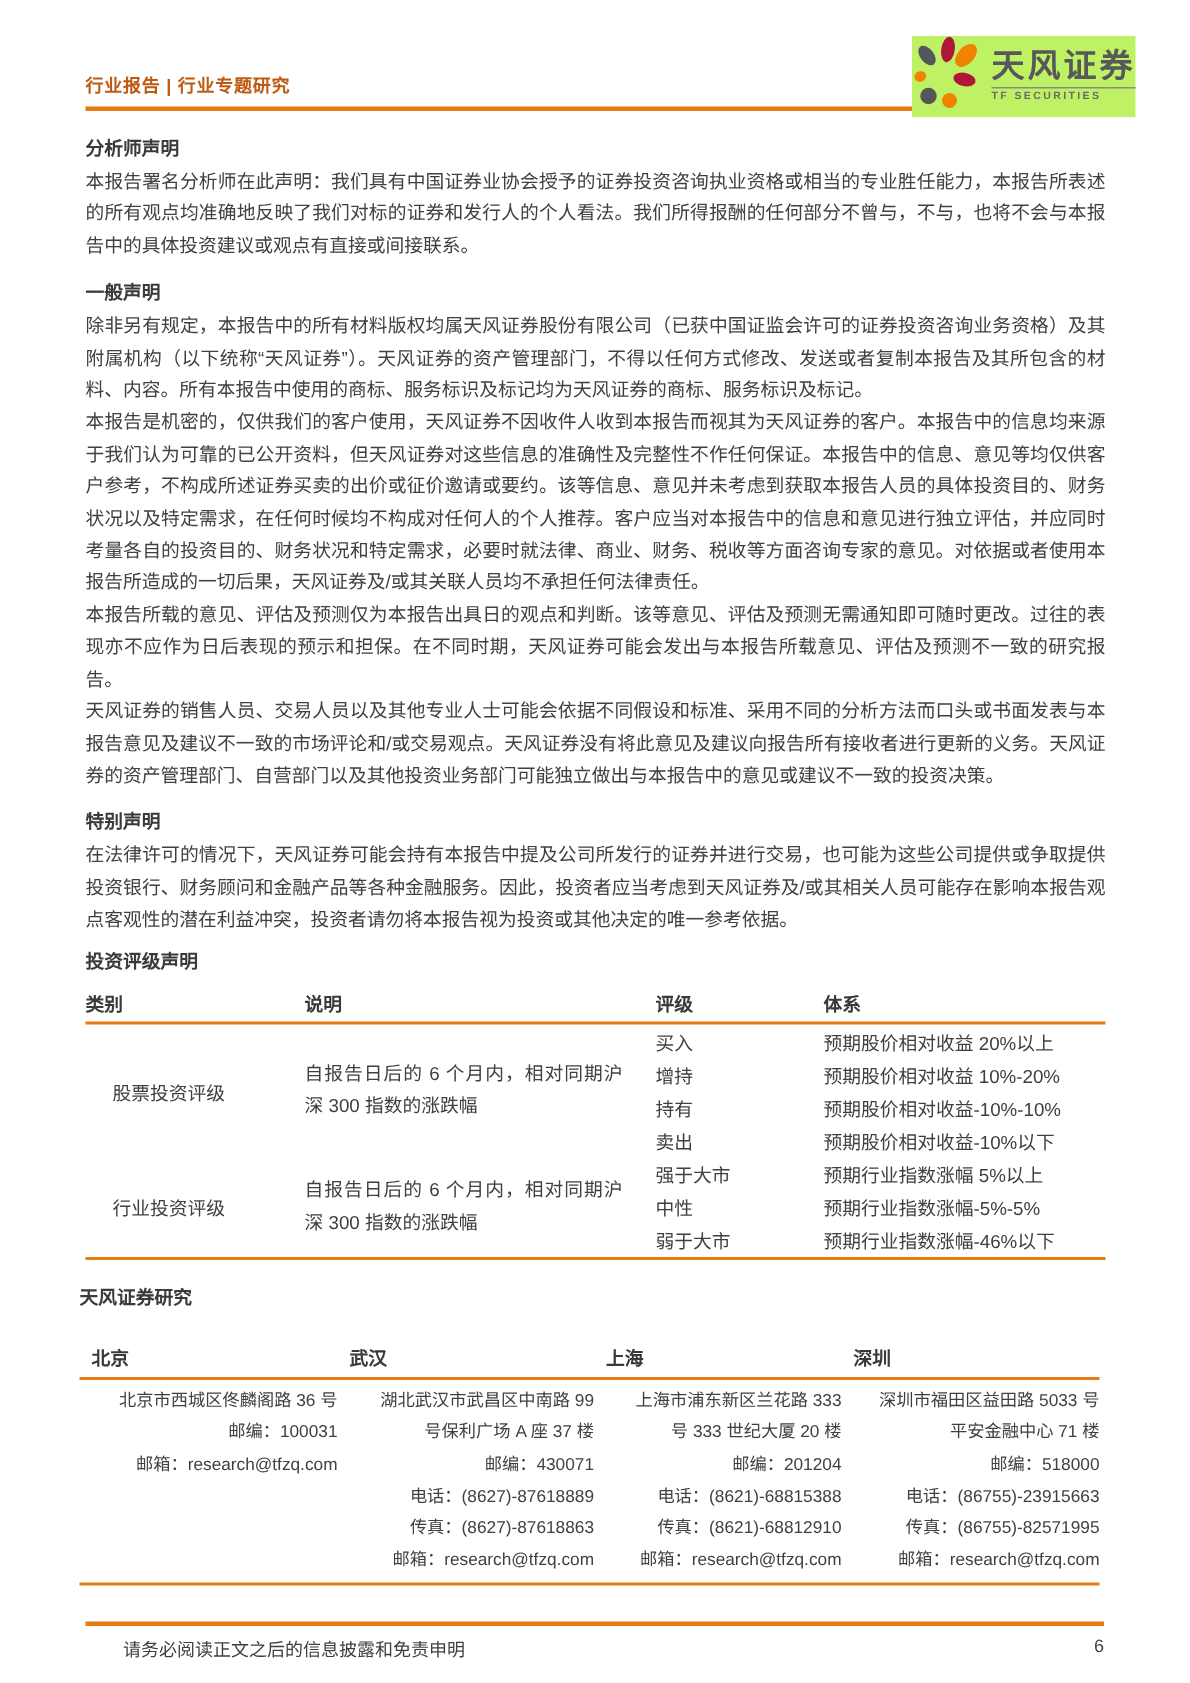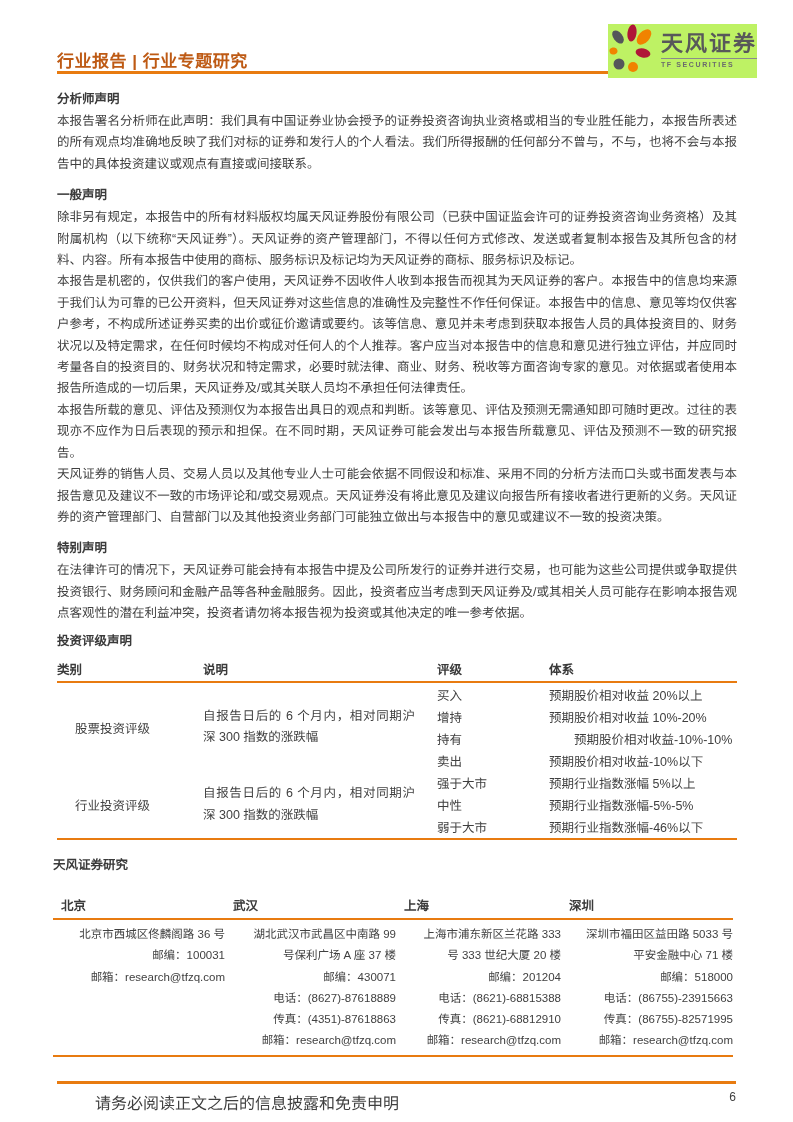--- a/index.html
+++ b/index.html
@@ -1,21 +1,21 @@
 <!DOCTYPE html>
 <html lang="zh-CN"><head>
 <meta charset="utf-8">
 <style>
   * { margin:0; padding:0; box-sizing:border-box; }
   html,body { background:#ffffff; }
   body { font-family:"Liberation Sans","DejaVu Sans",sans-serif; color:#3f3f3f; }
   .page { position:relative; width:793px; height:1122px; margin:0 auto; background:#fff; overflow:hidden; }
 
   
-  .header-title { position:absolute; left:57px; top:47px; font-size:17px; font-weight:bold; color:#be5a14; letter-spacing:.5px; }
+  .header-title { position:absolute; left:57px; top:47px; font-size:12px; font-weight:bold; color:#be5a14; letter-spacing:.5px; }
   .header-rule  { position:absolute; left:57px; top:71px; width:679px; height:2.5px; background:#e87b10; }
   .logo { position:absolute; right:36px; top:24px; display:flex; align-items:center; gap:7px; background:#bef264; padding-bottom:2px; }
   .logo-flower { width:46px; height:52px; display:block; }
   .logo-text { display:flex; flex-direction:column; }
   .logo-cn { font-size:22px; font-weight:600; color:#58585a; letter-spacing:2px; line-height:24px; }
   .logo-sep { border-top:1px solid #8a8a8c; margin-top:2px; }
   .logo-en { font-size:7px; color:#6a6a6c; letter-spacing:1.6px; margin-top:2px; font-weight:bold; }
 
   
   .main-text { position:absolute; left:57px; top:90px; width:680px; }
@@ -36,21 +36,21 @@
   .research-section { position:absolute; left:53px; top:856px; width:680px; }
   .research-section h3.sec-head { margin:0 0 21px; }
   .office-head { display:grid; grid-template-columns:172px 171px 165px 1fr; font-weight:bold; font-size:12.5px; color:#3a3a3a; padding-bottom:4px; border-bottom:2px solid #e87b10; }
   .office-head .office-city { padding-left:8px; }
   .office-body { display:grid; grid-template-columns:172px 171px 165px 1fr; border-bottom:2.5px solid #e87b10; padding:4px 0 3px;text-align:right; }
   .office-col { padding-left:8px; }
   .office-line { font-size:11.5px; line-height:21.3px; color:#404040; white-space:nowrap; }
 
   
   .footer-rule { position:absolute; left:57px; top:1081px; width:679px; height:3px; background:#e87b10; }
-  .footer-notice { position:absolute; left:95px; top:1090px; font-size:16px; color:#3f3f3f; }
+  .footer-notice { position:absolute; left:82px; top:1090px; font-size:12px; color:#3f3f3f; }
   .footer-page { position:absolute; right:57px; top:1090px; font-size:12px; color:#3f3f3f; }
 </style>
 </head>
 <body>
 
 <div class="page">
 
   <div class="header-title">行业报告 | 行业专题研究</div>
   <div class="header-rule"></div>
   <div class="logo">
@@ -99,21 +99,21 @@
       <div>体系</div>
     </div>
     <div class="rt-body" id="rt-body">
         <div class="rt-cat" style="grid-area: 1 / 1 / 5;">股票投资评级</div>
         <div class="rt-desc" style="grid-area: 1 / 2 / 5;">自报告日后的 6 个月内，相对同期沪深 300 指数的涨跌幅</div>
         <div class="rt-rating" style="grid-area: 1 / 3;">买入</div>
         <div class="rt-sys" style="grid-area: 1 / 4;">预期股价相对收益 20%以上</div>
         <div class="rt-rating" style="grid-area: 2 / 3;">增持</div>
         <div class="rt-sys" style="grid-area: 2 / 4;">预期股价相对收益 10%-20%</div>
         <div class="rt-rating" style="grid-area: 3 / 3;">持有</div>
-        <div class="rt-sys" style="grid-area: 3 / 4; margin-left: 25px;">预期股价相对收益-10%-10%</div>
+        <div class="rt-sys" style="grid-area: 3 / 4;">预期股价相对收益-10%-10%</div>
         <div class="rt-rating" style="grid-area: 4 / 3;">卖出</div>
         <div class="rt-sys" style="grid-area: 4 / 4;">预期股价相对收益-10%以下</div>
         <div class="rt-cat" style="grid-area: 5 / 1 / 8;">行业投资评级</div>
         <div class="rt-desc" style="grid-area: 5 / 2 / 8;">自报告日后的 6 个月内，相对同期沪深 300 指数的涨跌幅</div>
         <div class="rt-rating" style="grid-area: 5 / 3;">强于大市</div>
         <div class="rt-sys" style="grid-area: 5 / 4;">预期行业指数涨幅 5%以上</div>
         <div class="rt-rating" style="grid-area: 6 / 3;">中性</div>
         <div class="rt-sys" style="grid-area: 6 / 4;">预期行业指数涨幅-5%-5%</div>
         <div class="rt-rating" style="grid-area: 7 / 3;">弱于大市</div>
         <div class="rt-sys" style="grid-area: 7 / 4;">预期行业指数涨幅-46%以下</div>
@@ -132,21 +132,21 @@
         <div class="office-col">
           <div class="office-line">北京市西城区佟麟阁路 36 号</div>
           <div class="office-line">邮编：100031</div>
           <div class="office-line">邮箱：research@tfzq.com</div>
         </div>
         <div class="office-col">
           <div class="office-line">湖北武汉市武昌区中南路 99</div>
           <div class="office-line">号保利广场 A 座 37 楼</div>
           <div class="office-line">邮编：430071</div>
           <div class="office-line">电话：(8627)-87618889</div>
-          <div class="office-line">传真：(4351)-87618863</div>
+          <div class="office-line">传真：(8627)-87618863</div>
           <div class="office-line">邮箱：research@tfzq.com</div>
         </div>
         <div class="office-col">
           <div class="office-line">上海市浦东新区兰花路 333</div>
           <div class="office-line">号 333 世纪大厦 20 楼</div>
           <div class="office-line">邮编：201204</div>
           <div class="office-line">电话：(8621)-68815388</div>
           <div class="office-line">传真：(8621)-68812910</div>
           <div class="office-line">邮箱：research@tfzq.com</div>
         </div>

